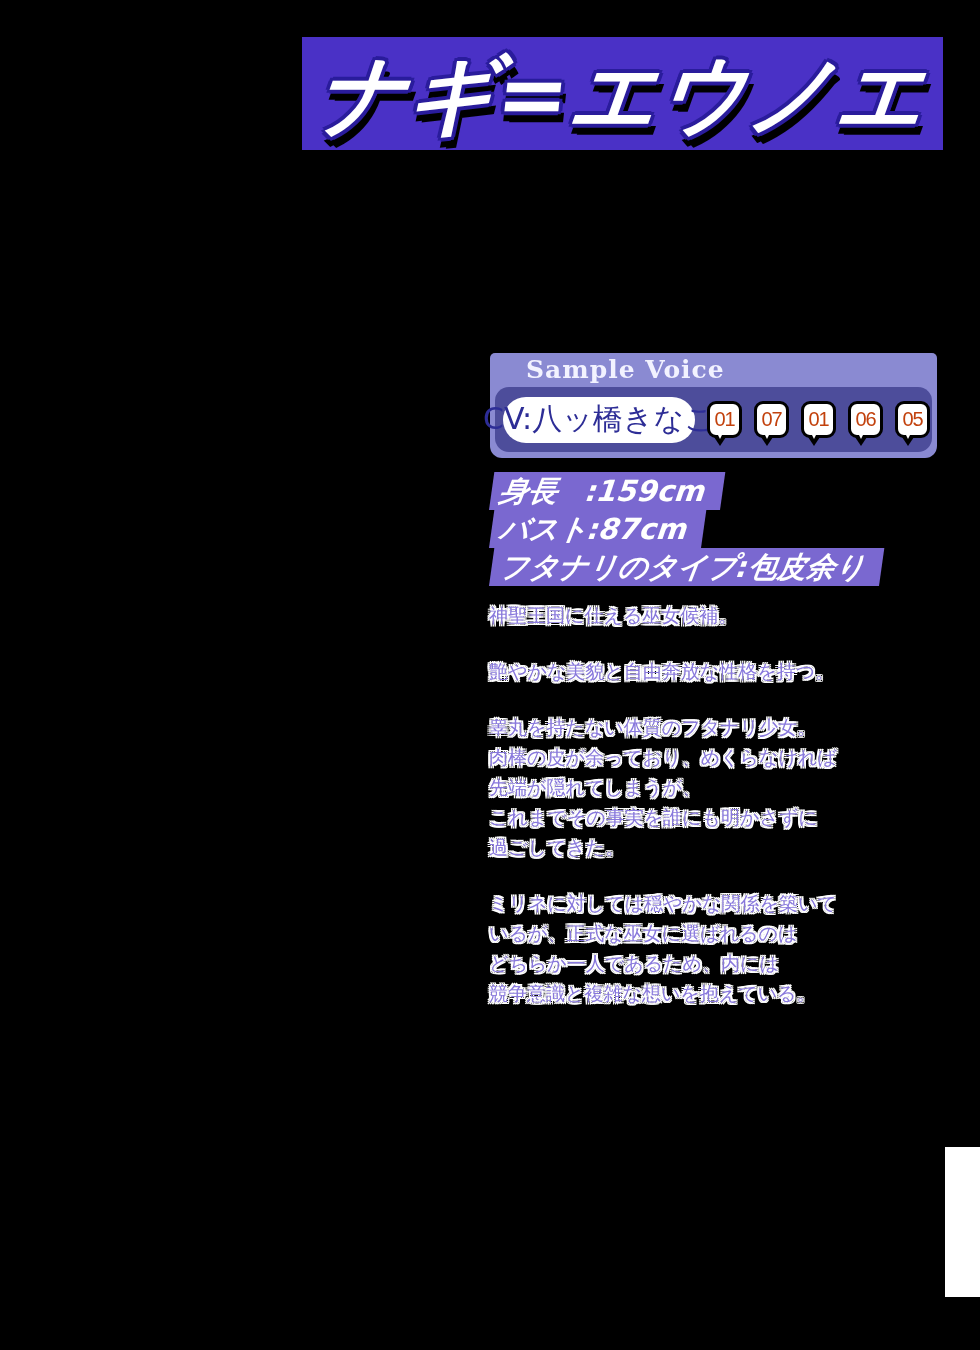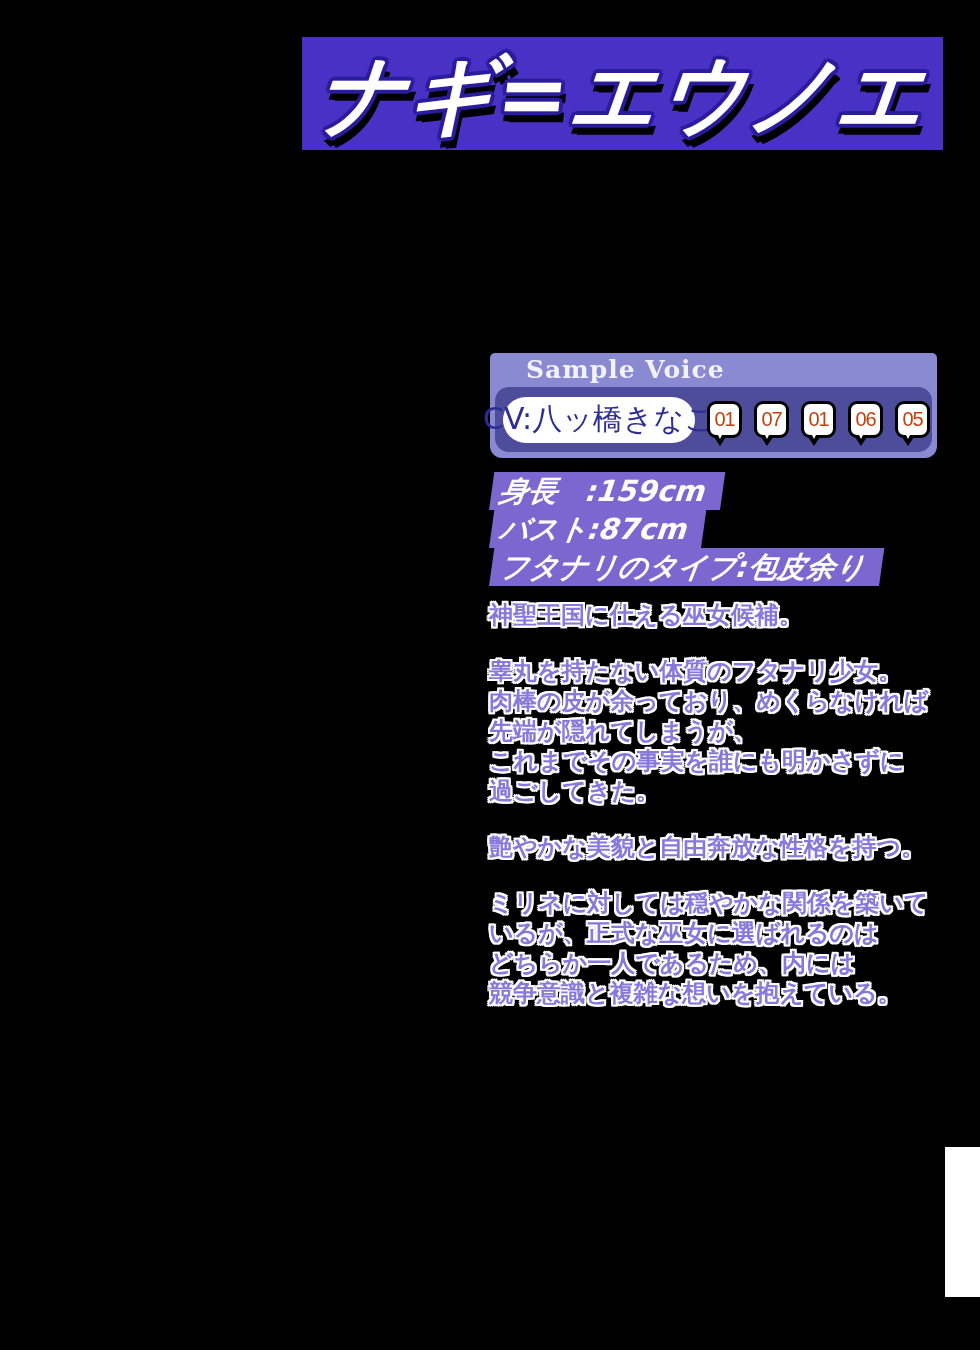--- a/index.html
+++ b/index.html
@@ -89,21 +89,21 @@
   }
 
   
   .description {
     position:absolute; left:489px; top:600px; width:475px;
   }
   .desc-para {
     margin:0 0 26px 0;
     white-space:pre-line;
     color:#8878DC;
-    font-size:24px; line-height:30px; font-weight:bold;
+    font-size:19px; line-height:30px; font-weight:normal;
     text-shadow:
       -2px -2px 0 #fff, 2px -2px 0 #fff,
       -2px  2px 0 #fff, 2px  2px 0 #fff,
       -2px  0   0 #fff, 2px  0   0 #fff,
        0   -2px 0 #fff, 0    2px 0 #fff;
   }
 
   
   .white-strip {
     position:absolute; left:945px; top:1147px; width:35px; height:150px;
@@ -136,26 +136,26 @@
   </div>
 
   <div class="stats">
     <span class="stat-line">身長　:159cm</span>
     <span class="stat-line">バスト:87cm</span>
     <span class="stat-line">フタナリのタイプ:包皮余り</span>
   </div>
 
   <div class="description">
     <p class="desc-para">神聖王国に仕える巫女候補。</p>
+    <p class="desc-para">艶やかな美貌と自由奔放な性格を持つ。</p>
     <p class="desc-para">睾丸を持たない体質のフタナリ少女。
 肉棒の皮が余っており、めくらなければ
 先端が隠れてしまうが、
 これまでその事実を誰にも明かさずに
 過ごしてきた。</p>
-    <p class="desc-para">艶やかな美貌と自由奔放な性格を持つ。</p>
     <p class="desc-para">ミリネに対しては穏やかな関係を築いて
 いるが、正式な巫女に選ばれるのは
 どちらか一人であるため、内には
 競争意識と複雑な想いを抱えている。</p>
   </div>
 
   <div class="white-strip"></div>
 
 </div>
 

